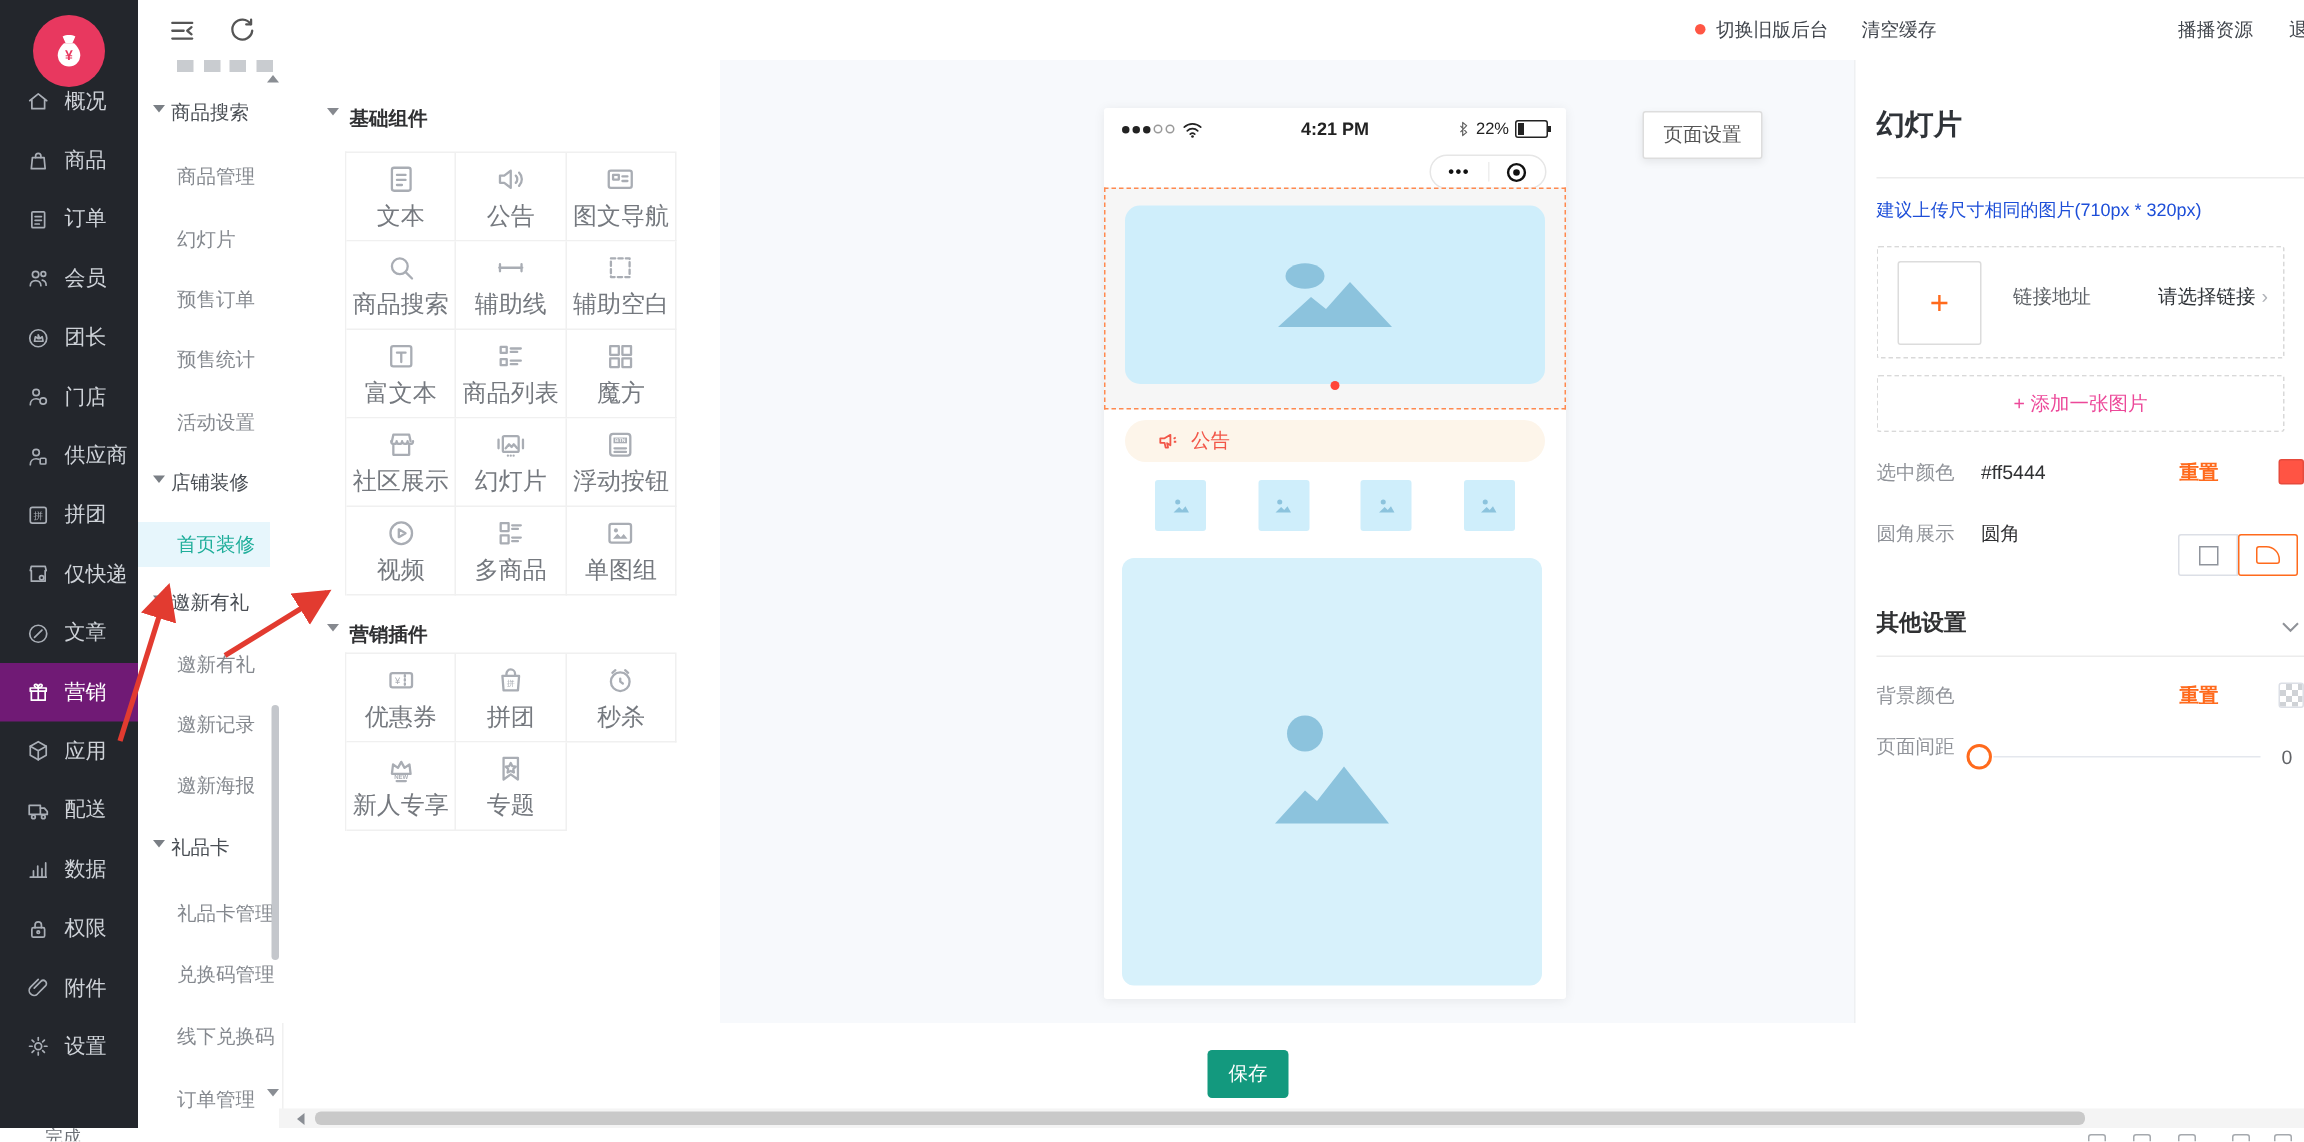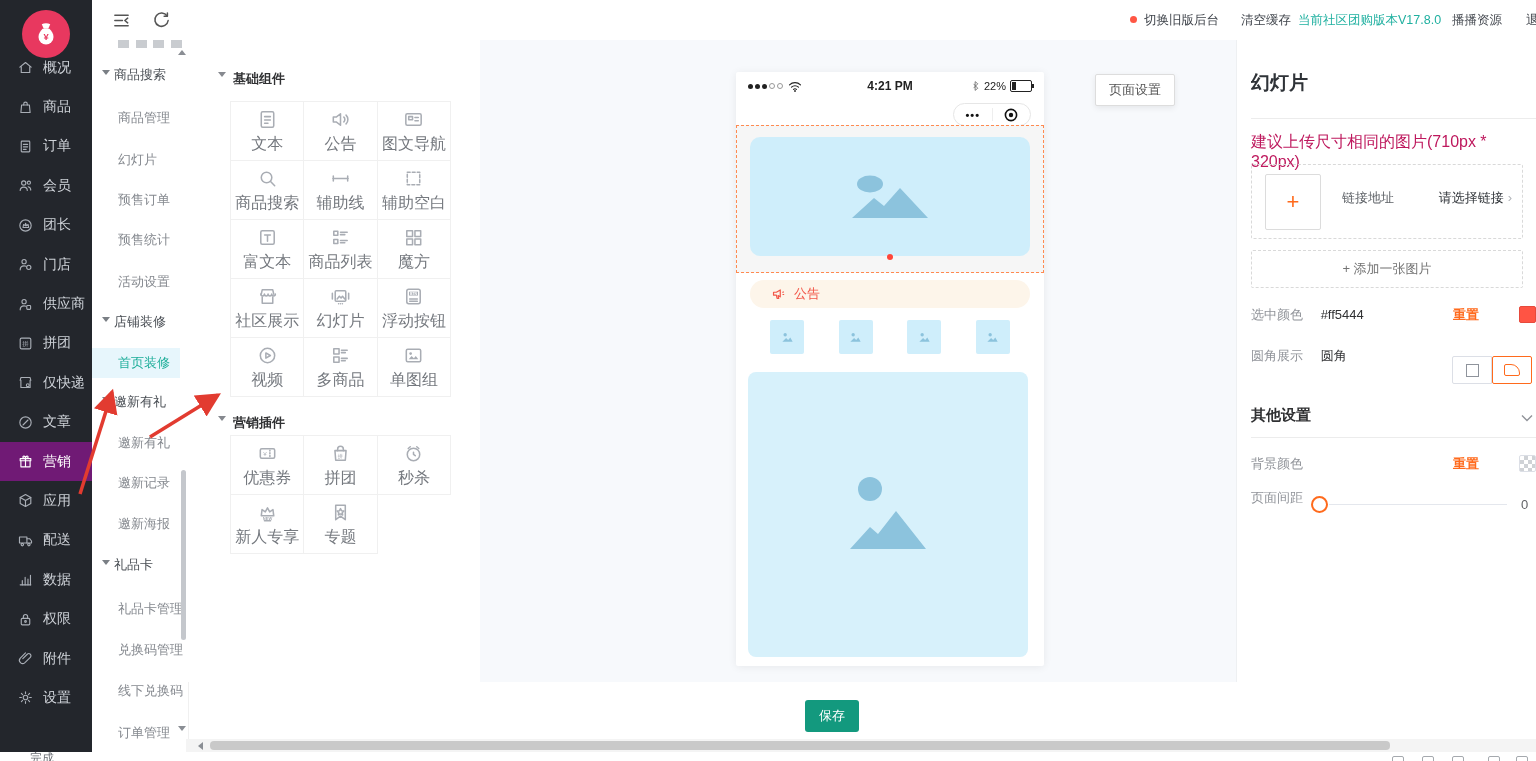--- a/index.html
+++ b/index.html
@@ -82,28 +82,28 @@
   .nav-sq{width:34px;height:34px;background:#cfeefb;border-radius:2px;display:flex;align-items:center;justify-content:center}
   .big-img{position:absolute;left:12px;top:300px;width:280px;height:285px;border-radius:8px;background:#d7f1fb;
         display:flex;align-items:center;justify-content:center;cursor:pointer}
   #save-btn{left:805px;top:700px;width:54px;height:32px;background:#13997e;border-radius:3px;color:#fff;
         text-align:center;line-height:32px;font-size:13px;cursor:pointer}
   
   #rpanel{left:1236px;top:40px;width:300px;height:642px;background:#fff;border-left:1px solid #eef0f2}
   .rp{position:absolute;left:14px}
   .rp-title{top:30px;font-size:19px;font-weight:bold;color:#2f3338}
   .rp-div{position:absolute;left:14px;right:0;height:1px;background:#ececec}
-  .rp-hint{top:92px;font-size:16px;color:#be185d}
+  .rp-hint{top:92px;font-size:12px;color:#1d4ed8}
   .dashbox{position:absolute;left:14px;width:272px;border:1px dashed #d9d9d9;border-radius:2px;box-sizing:border-box}
   .upload-sq{position:absolute;left:13px;top:9px;width:54px;height:54px;border:1px solid #dcdcdc;border-radius:2px;
         background:#fff;display:flex;align-items:center;justify-content:center;color:#ff6a1c;font-size:22px;cursor:pointer}
   .lk-lbl{position:absolute;left:90px;top:24px;font-size:13px;color:#5f6368}
   .lk-ph{position:absolute;right:10px;top:24px;font-size:13px;color:#2f3338;cursor:pointer}
   .lk-ph .arr{color:#b0b3b8;margin-left:4px}
-  .add-img{line-height:36px;text-align:center;color:#737373;font-size:13px;cursor:pointer}
+  .add-img{line-height:36px;text-align:center;color:#ec4899;font-size:13px;cursor:pointer}
   .rp-row-lbl{font-size:13px;color:#909399}
   .rp-val{color:#303133;margin-left:14px}
   .reset{position:absolute;font-size:13px;color:#ff6a1c;font-weight:bold;cursor:pointer}
   .swatch{position:absolute;width:15px;height:15px;border-radius:2px;cursor:pointer}
   .swatch.red{background:#ff5444;border:1px solid #e64a3c}
   .swatch.checker{border:1px solid #dcdfe6;
      background-image:linear-gradient(45deg,#cfd2d6 25%,transparent 25%,transparent 75%,#cfd2d6 75%),
                       linear-gradient(45deg,#cfd2d6 25%,#fff 25%,#fff 75%,#cfd2d6 75%);
      background-size:8px 8px;background-position:0 0,4px 4px}
   .rad-btn{position:absolute;width:40px;height:28px;background:#fff;display:flex;align-items:center;
@@ -134,21 +134,20 @@
         </g>
     </svg>
     <svg class="tb-ic" style="left:60px" viewBox="0 0 20 20">
       <g class="ic" stroke-width="1.7">
           <path d="M15.9 5.3A7 7 0 1 0 17 10"></path>
           <path d="M16.2 2.2v3.4h-3.4"></path>
         </g>
     </svg>
     <span class="tb-link" style="left:1038px"><span class="dot"></span><span>切换旧版后台</span></span>
     <span class="tb-link" style="left:1149px">清空缓存</span>
-    <span class="tb-link" style="left:1206px;color:#1fb0a0">当前社区团购版本V17.8.0</span>
     <span class="tb-link" style="left:1360px">播播资源</span>
     <span class="tb-link" style="left:1434px;width:10px;overflow:hidden">退</span>
   </div>
 
   <div id="sidebar" class="ab">
     <div id="logo" class="ab">
       <svg width="30" height="30" viewBox="0 0 24 24">
         <path d="M9.3 7.8C7.5 9.6 6 11.6 6 14.3a6 6 0 0 0 12 0c0-2.7-1.5-4.7-3.3-6.5z" fill="#fff"></path>
         <path d="M8.6 4.2l1.6 3.6h3.6l1.6-3.6c-2-1-4.8-1-6.8 0z" fill="#fff"></path>
         <text x="12" y="16.8" font-size="7.5" font-weight="bold" fill="#e8385f" text-anchor="middle">¥</text>

